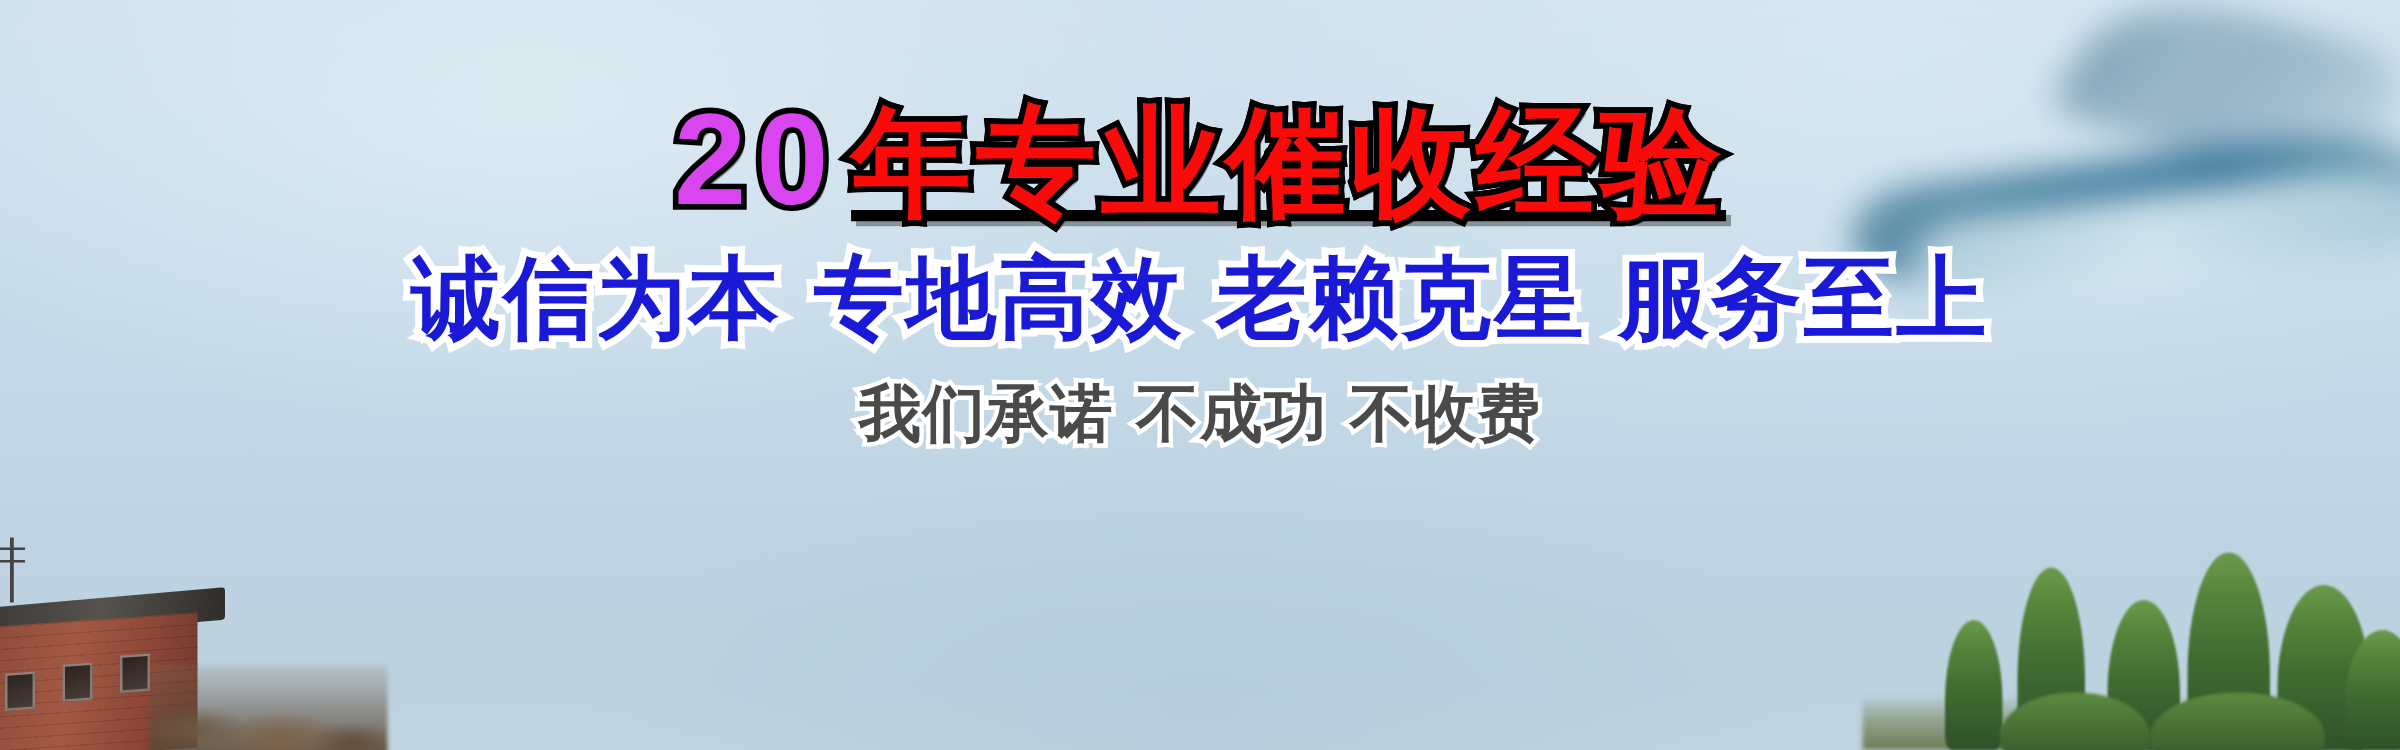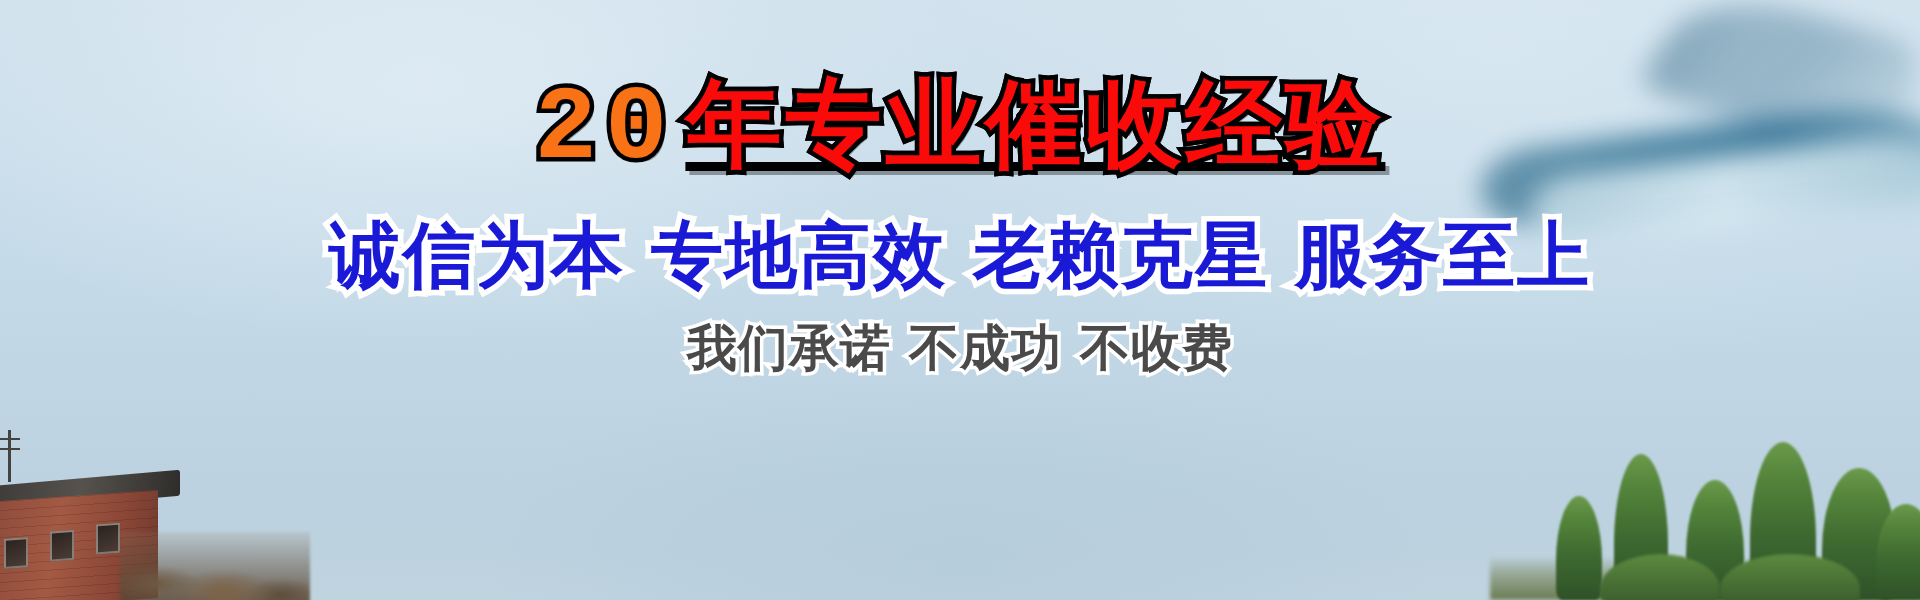--- a/index.html
+++ b/index.html
@@ -220,33 +220,33 @@
     font-weight: 900;
     line-height: 1.05;
     letter-spacing: 4px;
     white-space: nowrap;
     -webkit-text-stroke: 9px #000000;
     paint-order: stroke fill;
     text-shadow:
       4px 4px 0 rgba(0,0,0,0.35);
   }
   .headline .num {
-    color: #f97316;
-    font-family: Liberation Mono, monospace;
+    color: #d946ef;
+    font-family: Liberation Sans, sans-serif;
     font-size: 104px;
     letter-spacing: 8px;
     padding-right: 10px;
   }
   .headline .red {
     color: #fb0a0a;
     text-decoration: underline;
   }
 
   .tagline {
-    margin-top: 32px;
+    margin-top: 16px;
     font-size: 72px;
     font-weight: 900;
     line-height: 1.1;
     white-space: nowrap;
     color: #1a1ad6;
     -webkit-text-stroke: 11px #ffffff;
     paint-order: stroke fill;
     letter-spacing: 2px;
   }
   .tagline .gap { display: inline-block; width: 26px; }

